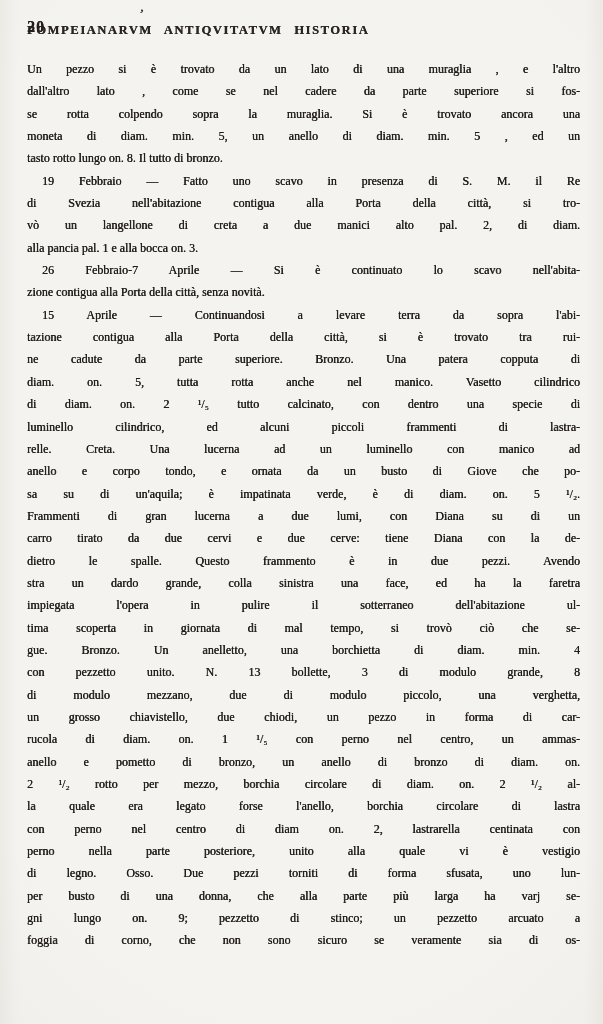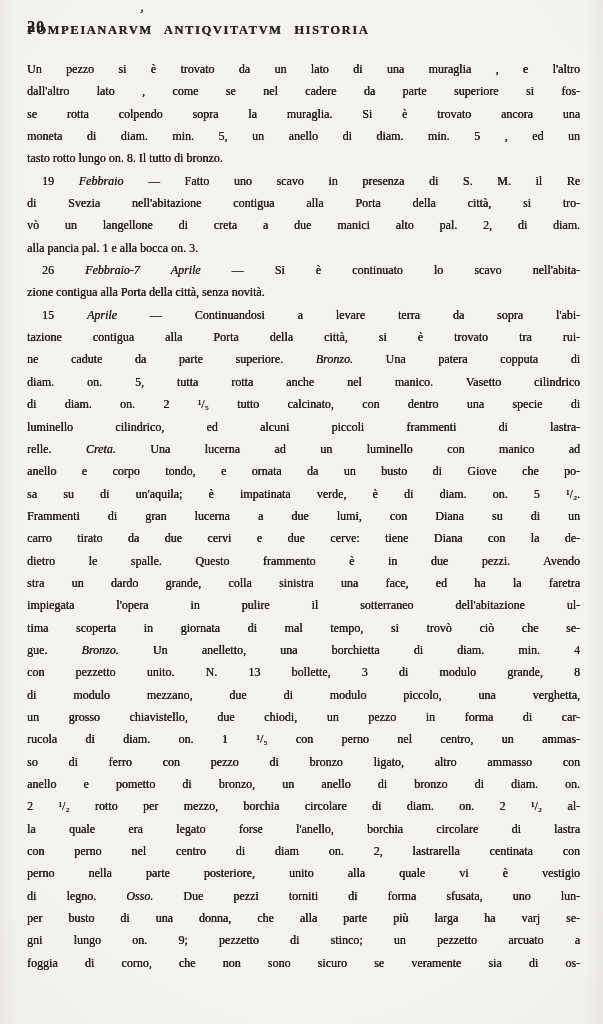--- a/index.html
+++ b/index.html
@@ -51,21 +51,21 @@
     line-height: 22.35px;
     height: 22.35px;
     overflow: hidden;
     text-align: justify;
     text-align-last: justify;
     text-shadow: 0.35px 0 0 currentColor;
     color: #221d19;
   }
   .line.last { text-align-last: left; }
   .line.indent { text-indent: 15px; }
-  .it { font-style: italic; }
+  .it { }
 </style>
 </head>
 <body>
 
 <div class="page">
   <div class="header">
     <span class="page-number">20</span>
     <span class="smudge">ʼ</span>
     <div class="running-title">POMPEIANARVM ANTIQVITATVM HISTORIA</div>
   </div>
@@ -94,21 +94,20 @@
       <div class="line"><span>carro tirato da due cervi e due cerve: tiene Diana con la de-</span></div>
       <div class="line"><span>dietro le spalle. Questo frammento è in due pezzi. Avendo</span></div>
       <div class="line"><span>stra un dardo grande, colla sinistra una face, ed ha la faretra</span></div>
       <div class="line"><span>impiegata l'opera in pulire il sotterraneo dell'abitazione ul-</span></div>
       <div class="line"><span>tima scoperta in giornata di mal tempo, si trovò ciò che se-</span></div>
       <div class="line"><span>gue. </span><span class="it">Bronzo.</span><span> Un anelletto, una borchietta di diam. min. 4</span></div>
       <div class="line"><span>con pezzetto unito. N. 13 bollette, 3 di modulo grande, 8</span></div>
       <div class="line"><span>di modulo mezzano, due di modulo piccolo, una verghetta,</span></div>
       <div class="line"><span>un grosso chiavistello, due chiodi, un pezzo in forma di car-</span></div>
       <div class="line"><span>rucola di diam. on. 1 ¹/₅ con perno nel centro, un ammas-</span></div>
-      <div class="line"><span>so di ferro con pezzo di bronzo ligato, altro ammasso con</span></div>
       <div class="line"><span>anello e pometto di bronzo, un anello di bronzo di diam. on.</span></div>
       <div class="line"><span>2 ¹/₂ rotto per mezzo, borchia circolare di diam. on. 2 ¹/₂ al-</span></div>
       <div class="line"><span>la quale era legato forse l'anello, borchia circolare di lastra</span></div>
       <div class="line"><span>con perno nel centro di diam on. 2, lastrarella centinata con</span></div>
       <div class="line"><span>perno nella parte posteriore, unito alla quale vi è vestigio</span></div>
       <div class="line"><span>di legno. </span><span class="it">Osso.</span><span> Due pezzi torniti di forma sfusata, uno lun-</span></div>
       <div class="line"><span>per busto di una donna, che alla parte più larga ha varj se-</span></div>
       <div class="line"><span>gni lungo on. 9; pezzetto di stinco; un pezzetto arcuato a</span></div>
       <div class="line"><span>foggia di corno, che non sono sicuro se veramente sia di os-</span></div>
     </div>

